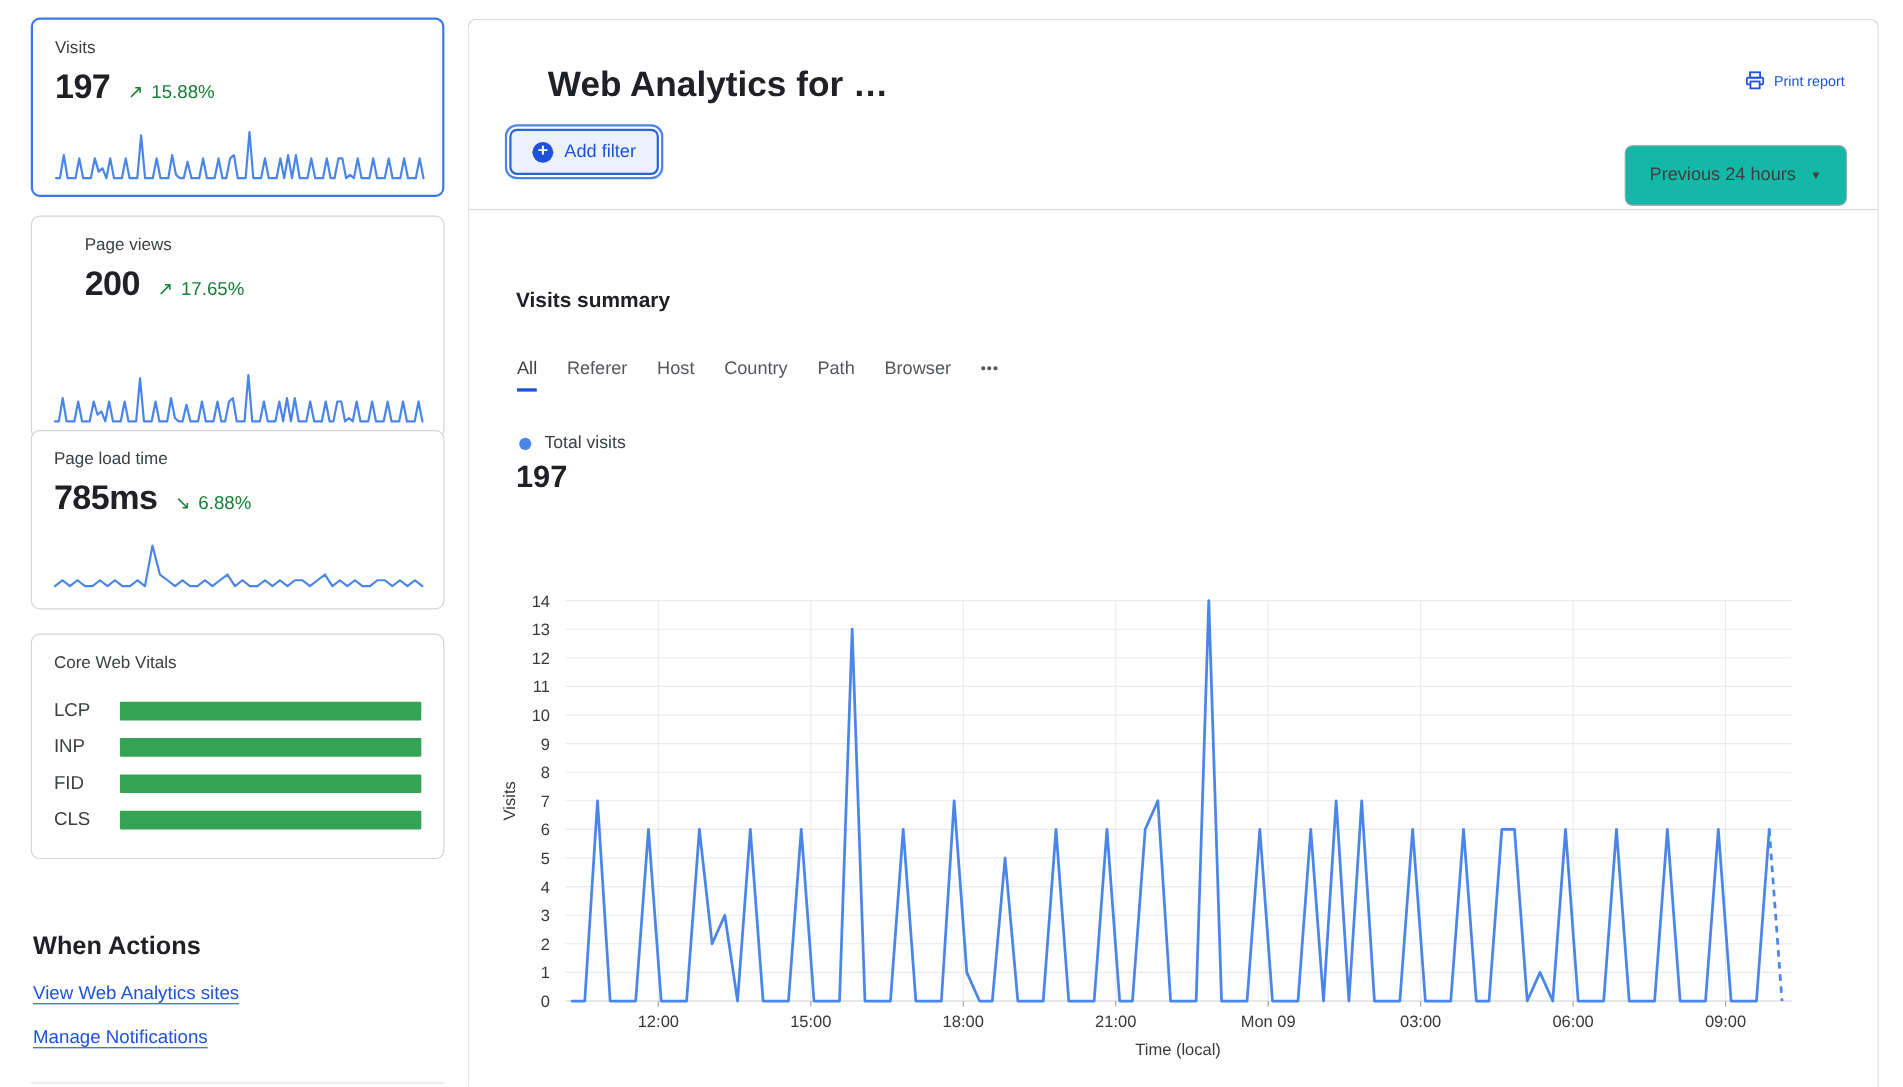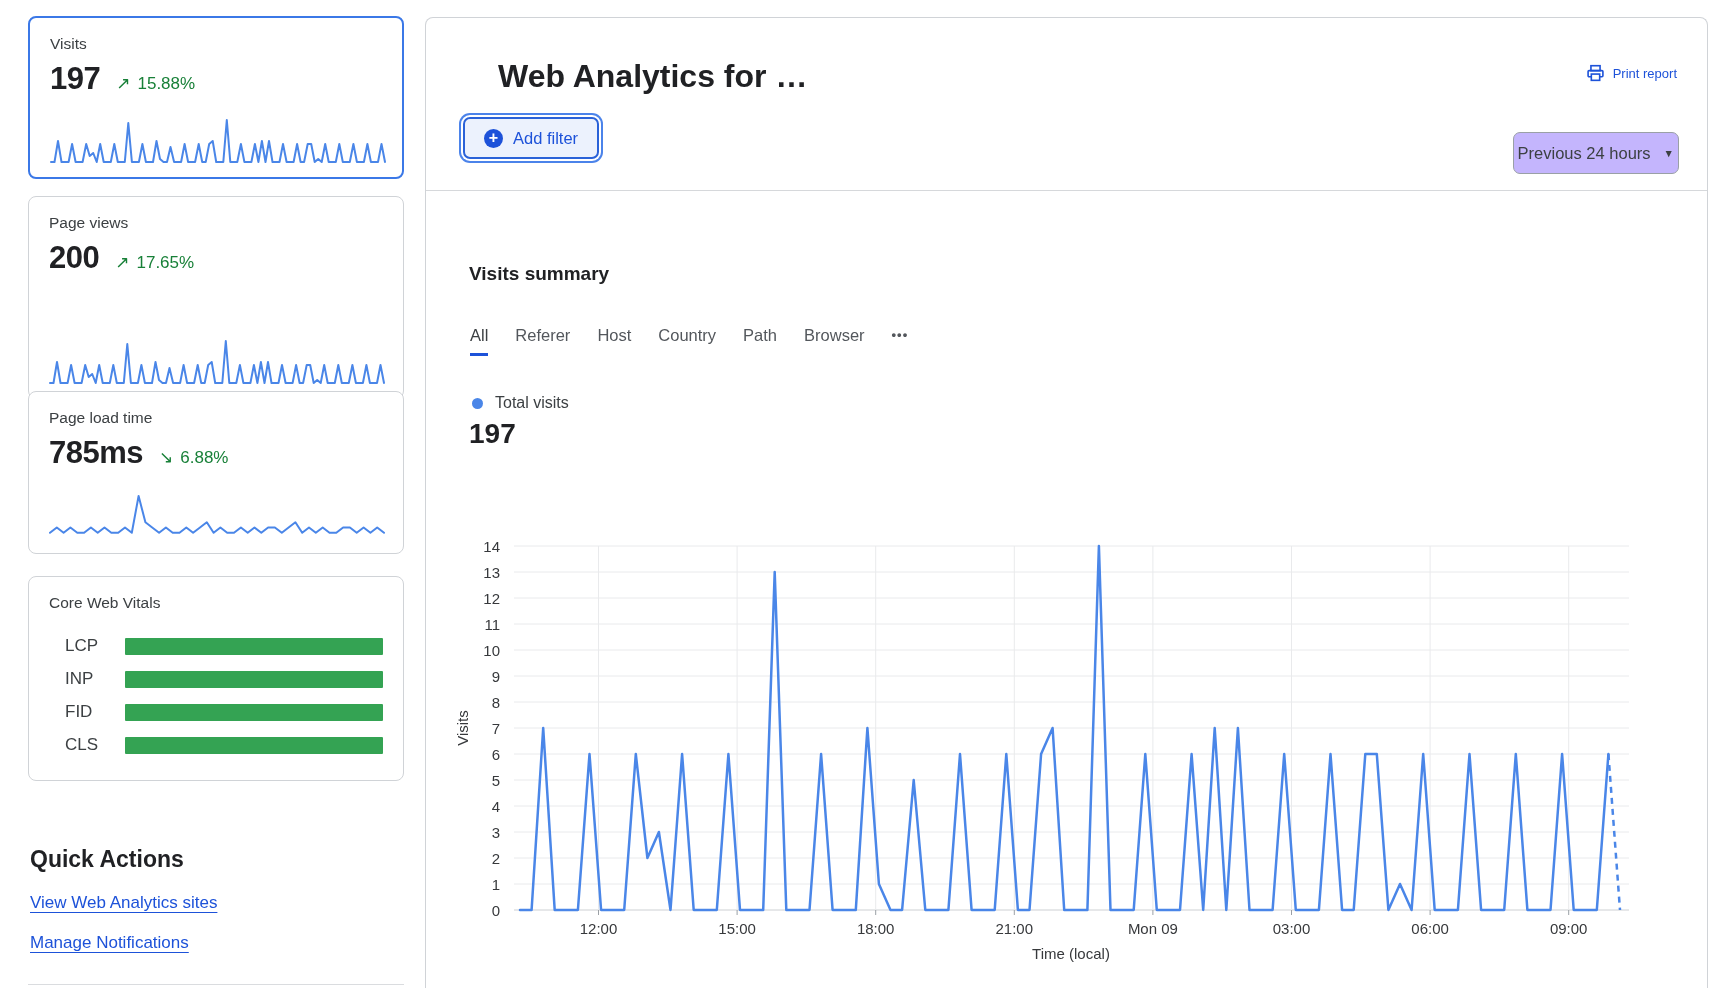--- a/index.html
+++ b/index.html
@@ -13,21 +13,21 @@
     position:absolute;left:28px;width:376px;background:#fff;
     border:1px solid #d0d3d7;border-radius:8px;box-sizing:border-box;
   }
   .card.selected{border:2px solid #3b78e7;}
   .card-title{margin:17px 0 0 20px;font-size:15.5px;color:#3c4043;}
   .metric-row{display:flex;align-items:baseline;margin:8px 0 0 20px;}
   .metric-value{font-size:31px;font-weight:700;color:#202124;letter-spacing:-.5px;}
   .metric-delta{margin-left:16px;font-size:17px;color:#188038;display:flex;align-items:baseline;gap:7px;}
   .spark{position:absolute;left:18px;bottom:11px;}
   
-  .cwv-rows{margin:24px 20px 0 36px;}
+  .cwv-rows{margin:24px 20px 0 20px;}
   .cwv-row{display:flex;align-items:center;margin-bottom:13px;}
   .cwv-label{width:60px;font-size:17px;color:#3c4043;}
   .cwv-bar{height:17px;flex:1;border-radius:1px;}
   
   .quick-actions{position:absolute;left:30px;top:846px;width:375px;}
   .qa-title{font-size:23px;font-weight:700;color:#202124;}
   .qa-link{display:table;margin-top:20px;font-size:17px;color:#1d52d9;text-decoration:underline;text-underline-offset:4px;cursor:pointer;}
   .side-divider{position:absolute;left:28px;top:984px;width:376px;height:1px;background:#dadcdf;}
   
   .panel{
@@ -41,22 +41,22 @@
   .add-filter{
     position:absolute;left:37px;top:99px;height:42px;padding:0 19px;
     display:flex;align-items:center;gap:10px;background:#ecf2fd;
     border:2px solid #2a62d8;border-radius:7px;cursor:pointer;
     box-shadow:0 0 0 2px #ffffff,0 0 0 4px #4b83ea;box-sizing:border-box;
   }
   .add-filter-label{font-size:16.5px;color:#1d52d9;}
   .plus-icon{width:19px;height:19px;border-radius:50%;background:#1d52d9;color:#fff;
     display:flex;align-items:center;justify-content:center;font-size:16px;font-weight:700;line-height:1;}
   .time-range{
-    position:absolute;right:28px;top:114px;height:42px;padding:0 4px;
-    display:flex;align-items:center;gap:13px;background:#c4b5fd;
+    position:absolute;right:28px;top:114px;height:55px;padding:0 22px;
+    display:flex;align-items:center;gap:13px;background:#14b8a6;
     border:1px solid #9aa0a6;border-radius:7px;font-size:16.5px;color:#3c4043;cursor:pointer;box-sizing:border-box;
   }
   .caret{font-size:10.5px;color:#3c4043;}
   .panel-divider{position:absolute;left:0;top:172px;width:100%;height:1px;background:#d6d8db;}
   .section-title{position:absolute;left:43px;top:220px;font-size:19px;font-weight:700;color:#202124;margin-top:25px;}
   .section-desc{position:absolute;left:43px;top:259px;font-size:16.5px;color:#3f4347;white-space:nowrap;}
   .tabs{position:absolute;left:44px;top:308px;display:flex;gap:27px;font-size:16.5px;color:#53575c;}
   .tab{padding-bottom:8px;cursor:pointer;border-bottom:3px solid transparent;}
   .tab.active{border-bottom-color:#1d52d9;color:#3c4043;}
   .tab.tab-dots{font-weight:700;letter-spacing:1px;font-size:13px;align-self:flex-end;padding-bottom:11px;}
@@ -75,21 +75,21 @@
     <span class="metric-delta">
       <span>↗</span>
       <span>15.88%</span>
     </span>
   </div>
   <svg class="spark" width="340" height="52" viewBox="0 0 340 52">
       <path d="M3.0,48.0L6.5,48.0L10.0,27.0L13.5,48.0L17.1,48.0L20.6,48.0L24.1,30.0L27.6,48.0L31.1,48.0L34.6,48.0L38.2,30.0L41.7,42.0L45.2,39.0L48.7,48.0L52.2,30.0L55.7,48.0L59.3,48.0L62.8,48.0L66.3,30.0L69.8,48.0L73.3,48.0L76.8,48.0L80.3,9.0L83.9,48.0L87.4,48.0L90.9,48.0L94.4,30.0L97.9,48.0L101.4,48.0L105.0,48.0L108.5,27.0L112.0,45.0L115.5,48.0L119.0,48.0L122.5,33.0L126.1,48.0L129.6,48.0L133.1,48.0L136.6,30.0L140.1,48.0L143.6,48.0L147.1,48.0L150.7,30.0L154.2,48.0L157.7,48.0L161.2,30.0L164.7,27.0L168.2,48.0L171.8,48.0L175.3,48.0L178.8,6.0L182.3,48.0L185.8,48.0L189.3,48.0L192.9,30.0L196.4,48.0L199.9,48.0L203.4,48.0L206.9,30.0L210.4,48.0L213.9,27.0L217.5,48.0L221.0,27.0L224.5,48.0L228.0,48.0L231.5,48.0L235.0,30.0L238.6,48.0L242.1,48.0L245.6,48.0L249.1,30.0L252.6,48.0L256.1,48.0L259.7,30.0L263.2,30.0L266.7,48.0L270.2,45.0L273.7,48.0L277.2,30.0L280.7,48.0L284.3,48.0L287.8,48.0L291.3,30.0L294.8,48.0L298.3,48.0L301.8,48.0L305.4,30.0L308.9,48.0L312.4,48.0L315.9,48.0L319.4,30.0L322.9,48.0L326.5,48.0L330.0,48.0L333.5,30.0L337.0,48.0" fill="none" stroke="#4a86e8" stroke-width="2" stroke-linejoin="round" stroke-linecap="round"></path>
     </svg>
 </div>
 
-<div class="card" style="top:196px;height:203px;">
+<div class="card" style="top:196px;height:203px;padding-left:28px;">
   <div class="card-title">Page views</div>
   <div class="metric-row">
     <span class="metric-value">200</span>
     <span class="metric-delta">
       <span>↗</span>
       <span>17.65%</span>
     </span>
   </div>
   <svg class="spark" width="340" height="52" viewBox="0 0 340 52">
       <path d="M3.0,48.0L6.5,48.0L10.0,27.0L13.5,48.0L17.1,48.0L20.6,48.0L24.1,30.0L27.6,48.0L31.1,48.0L34.6,48.0L38.2,30.0L41.7,42.0L45.2,39.0L48.7,48.0L52.2,30.0L55.7,48.0L59.3,48.0L62.8,48.0L66.3,30.0L69.8,48.0L73.3,48.0L76.8,48.0L80.3,9.0L83.9,48.0L87.4,48.0L90.9,48.0L94.4,30.0L97.9,48.0L101.4,48.0L105.0,48.0L108.5,27.0L112.0,45.0L115.5,48.0L119.0,48.0L122.5,33.0L126.1,48.0L129.6,48.0L133.1,48.0L136.6,30.0L140.1,48.0L143.6,48.0L147.1,48.0L150.7,30.0L154.2,48.0L157.7,48.0L161.2,30.0L164.7,27.0L168.2,48.0L171.8,48.0L175.3,48.0L178.8,6.0L182.3,48.0L185.8,48.0L189.3,48.0L192.9,30.0L196.4,48.0L199.9,48.0L203.4,48.0L206.9,30.0L210.4,48.0L213.9,27.0L217.5,48.0L221.0,27.0L224.5,48.0L228.0,48.0L231.5,48.0L235.0,30.0L238.6,48.0L242.1,48.0L245.6,48.0L249.1,30.0L252.6,48.0L256.1,48.0L259.7,30.0L263.2,30.0L266.7,48.0L270.2,45.0L273.7,48.0L277.2,30.0L280.7,48.0L284.3,48.0L287.8,48.0L291.3,30.0L294.8,48.0L298.3,48.0L301.8,48.0L305.4,30.0L308.9,48.0L312.4,48.0L315.9,48.0L319.4,30.0L322.9,48.0L326.5,48.0L330.0,48.0L333.5,30.0L337.0,48.0" fill="none" stroke="#4a86e8" stroke-width="2" stroke-linejoin="round" stroke-linecap="round"></path>
@@ -126,21 +126,21 @@
         <div class="cwv-bar" style="background: rgb(52, 163, 83);"></div>
       </div>
       <div class="cwv-row">
         <span class="cwv-label">CLS</span>
         <div class="cwv-bar" style="background: rgb(52, 163, 83);"></div>
       </div>
     </div>
 </div>
 
 <div class="quick-actions">
-  <div class="qa-title">Quick Actions</div>
+  <div class="qa-title">When Actions</div>
   <div id="qa-links">
       <a class="qa-link">View Web Analytics sites</a>
       <a class="qa-link">Manage Notifications</a>
     </div>
 </div>
 <div class="side-divider"></div>
 
 <div class="panel">
   <div class="panel-title">Web Analytics for …</div>
 

